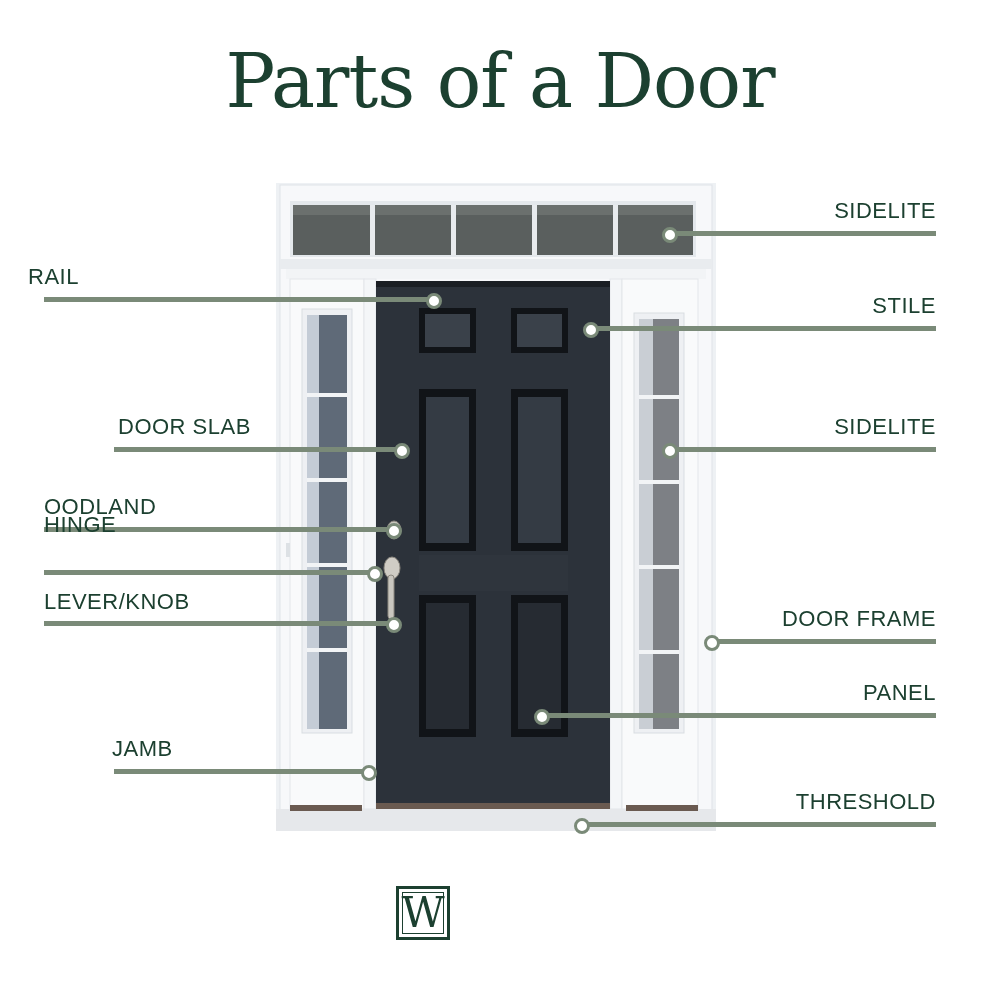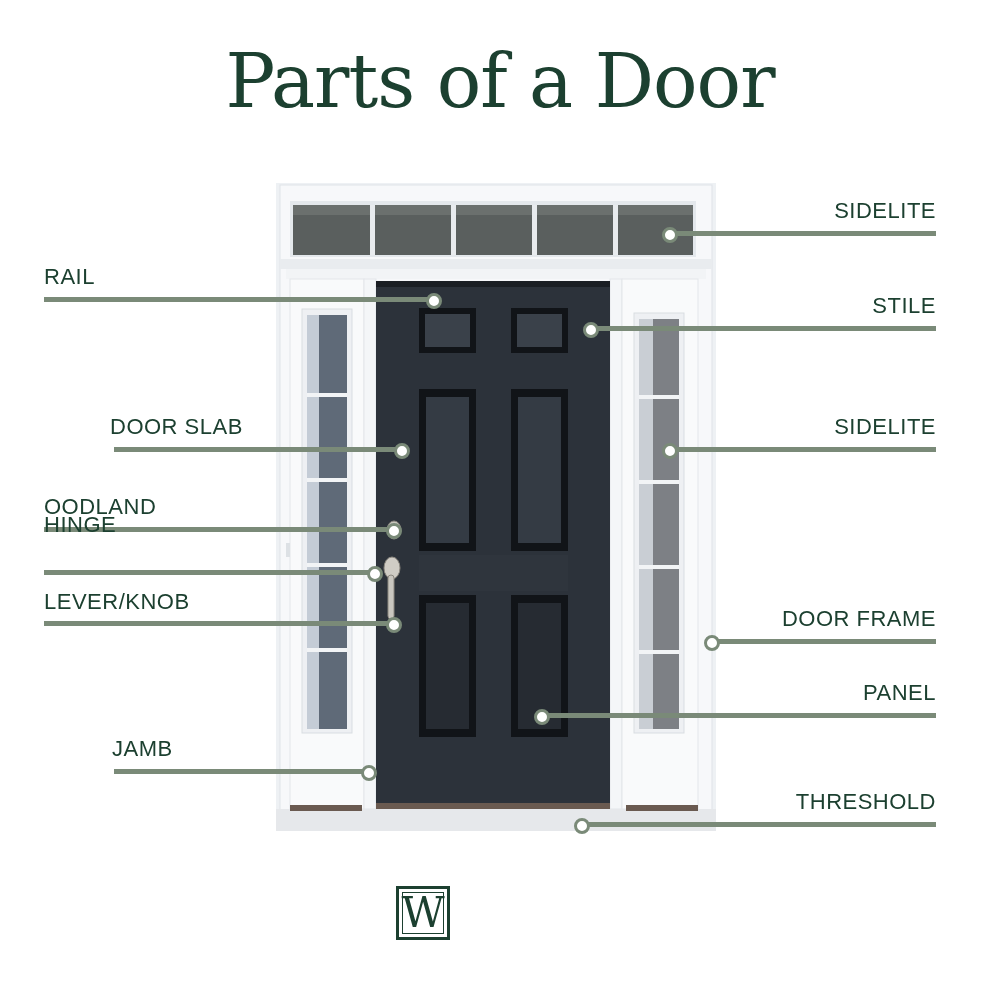--- a/index.html
+++ b/index.html
@@ -95,25 +95,25 @@
     <ellipse cx="118" cy="347" rx="7" ry="9" fill="#c9c6bf" stroke="#8b877f"></ellipse>
     <ellipse cx="116" cy="385" rx="8" ry="11" fill="#cfccc5" stroke="#8b877f"></ellipse>
     <rect x="112" y="392" width="6" height="44" rx="3" fill="#c9c6bf" stroke="#8b877f"></rect>
   </g>
 
   <rect x="0" y="626" width="440" height="22" fill="#e6e8eb"></rect>
   <rect x="14" y="622" width="72" height="6" fill="#6a5a50"></rect>
   <rect x="350" y="622" width="72" height="6" fill="#6a5a50"></rect>
 </svg>
 
-<div class="label" style="left:44px;top:264px;">RAIL</div>
+<div class="label" style="left:28px;top:264px;">RAIL</div>
 <div class="leader" style="left:44px;top:297px;width:388px;"></div>
 <div class="dot" style="left:426px;top:293px;"></div>
 
-<div class="label" style="left:110px;top:414px;text-align:right;">DOOR SLAB</div>
+<div class="label" style="left:118px;top:414px;text-align:right;">DOOR SLAB</div>
 <div class="leader" style="left:114px;top:447px;width:286px;"></div>
 <div class="dot" style="left:394px;top:443px;"></div>
 
 <div class="label" style="left:44px;top:494px;">OODLAND</div>
 <div class="leader" style="left:44px;top:527px;width:348px;"></div>
 <div class="dot" style="left:386px;top:523px;"></div>
 
 <div class="label" style="left:44px;top:512px;">HINGE</div>
 <div class="leader" style="left:44px;top:570px;width:330px;"></div>
 <div class="dot" style="left:367px;top:566px;"></div>

